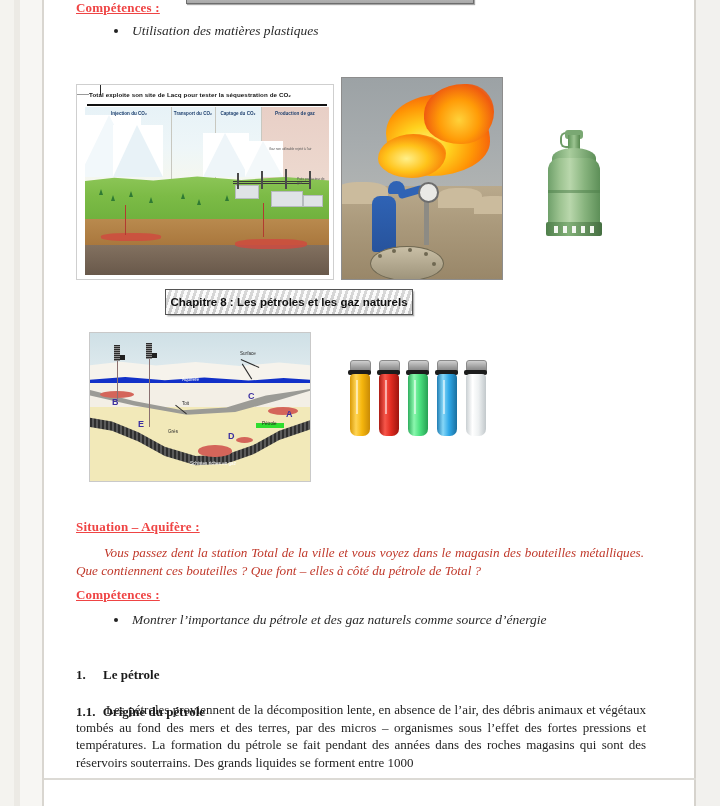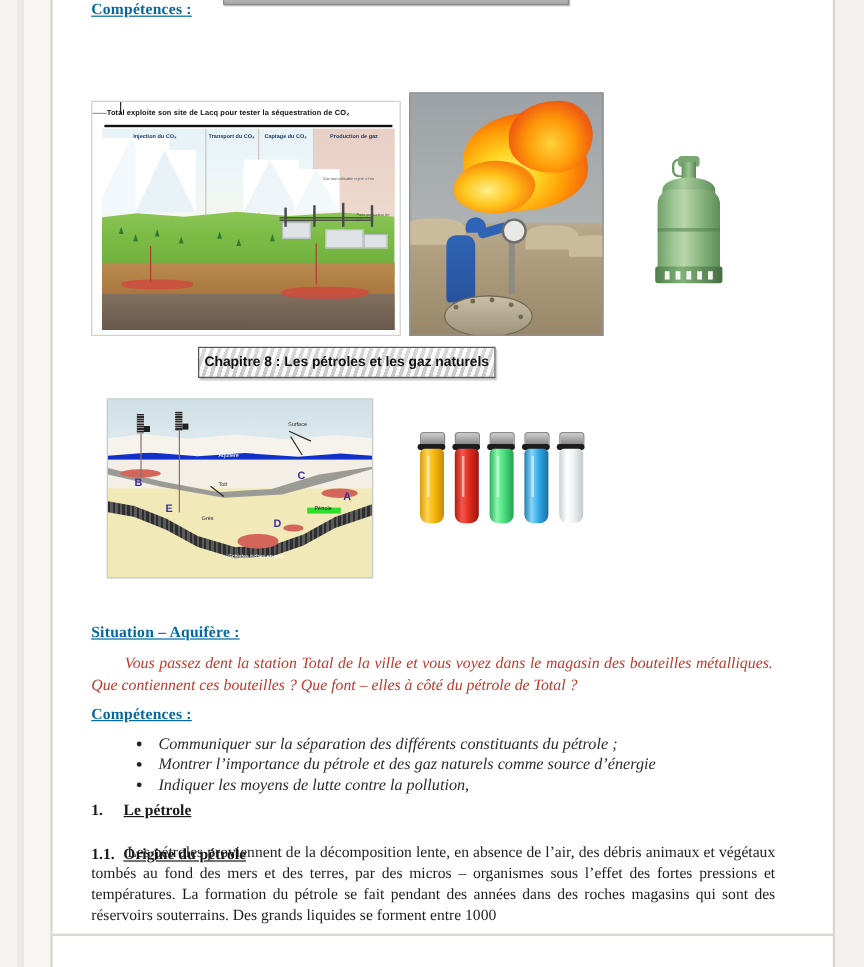--- a/index.html
+++ b/index.html
@@ -22,21 +22,21 @@
   
   #top-cut-box{
     position:absolute;left:186px;top:-12px;width:286px;height:14px;
     border:1px solid #6d6d6d;
     background:linear-gradient(180deg,#d2d2d2 0%,#bdbdbd 45%,#a9a9a9 100%);
     box-shadow:1px 1px 1px rgba(0,0,0,.35);
   }
 
   
   .red-head{
-    position:absolute;color:#0369a1;font-weight:bold;
+    position:absolute;color:#ef4444;font-weight:bold;
     font-family:"Liberation Serif",serif;font-size:13px;
     text-decoration:underline;letter-spacing:.2px;white-space:nowrap;
   }
   .bullets{position:absolute;margin:0;padding:0;list-style:none;}
   .bullets li{
     position:relative;padding-left:22px;font-style:italic;font-size:13.5px;
     color:#2b2b2b;line-height:17px;white-space:nowrap;
     font-family:"Liberation Serif",serif;
   }
   .bullets li:before{
@@ -204,40 +204,41 @@
     color:#1e1e1e;line-height:17.5px;text-align:justify;
   }
   .situation-text{
     position:absolute;font-family:"Liberation Serif",serif;font-style:italic;
     font-size:13.2px;color:#c0392b;line-height:18px;text-align:justify;
   }
   .numhead{
     position:absolute;font-family:"Liberation Serif",serif;font-weight:bold;
     font-size:13px;color:#1a1a1a;white-space:nowrap;
   }
-  .numhead .u{text-decoration:underline;margin-top:34px;}
+  .numhead .u{margin-top:34px;}
 </style>
 </head>
 <body>
 
 <div id="page-bg"></div>
 <div id="left-strip-a"></div>
 <div id="left-strip-b"></div>
 <div id="left-strip-c"></div>
 <div id="left-rule"></div>
 <div id="sheet"></div>
 <div id="right-rule"></div>
 <div id="right-strip"></div>
 <div id="bottom-edge"></div>
 
 <div id="top-cut-box"></div>
 
 <div class="red-head" style="left:76px;top:0px;">Compétences :</div>
 
 <ul class="bullets" style="left:110px;top:22px;">
+  <li>Utilisation des matières plastiques</li>
 </ul>
 
 <div id="fig-co2">
   <div class="tick-line"></div>
   <div class="vline"></div>
   <div id="co2-title">Total exploite son site de Lacq pour tester la séquestration de CO₂</div>
   <div class="hrule"></div>
 
   <div id="co2-scene">
     <div class="co2-sky"></div>
@@ -397,23 +398,21 @@
   <div class="ltr-wick" style="left:127px;"></div>
 </div>
 
 <div class="red-head" style="left:76px;top:519px;">Situation – Aquifère :</div>
 
 <div class="situation-text" style="left:76px;top:544px;width:568px;text-indent:28px;">Vous passez dent la station Total de la ville et vous voyez dans le magasin des bouteilles métalliques. Que contiennent ces bouteilles ? Que font – elles à côté du pétrole de Total ?</div>
 
 <div class="red-head" style="left:76px;top:587px;">Compétences :</div>
 
 <ul class="bullets" style="left:110px;top:611px;">
-  <li>Communiquer sur la séparation des différents constituants du pétrole ;</li>
   <li>Montrer l’importance du pétrole et des gaz naturels comme source d’énergie</li>
-  <li>Indiquer les moyens de lutte contre la pollution,</li>
 </ul>
 
 <div class="numhead" style="left:76px;top:667px;">
   <span>1.</span>
   <span style="display:inline-block;width:14px;"></span><span class="u">Le pétrole</span>
 </div>
 
 <div class="numhead" style="left:76px;top:704px;">
   <span>1.1.</span>
   <span style="display:inline-block;width:4px;"></span><span class="u">Origine du pétrole</span>

